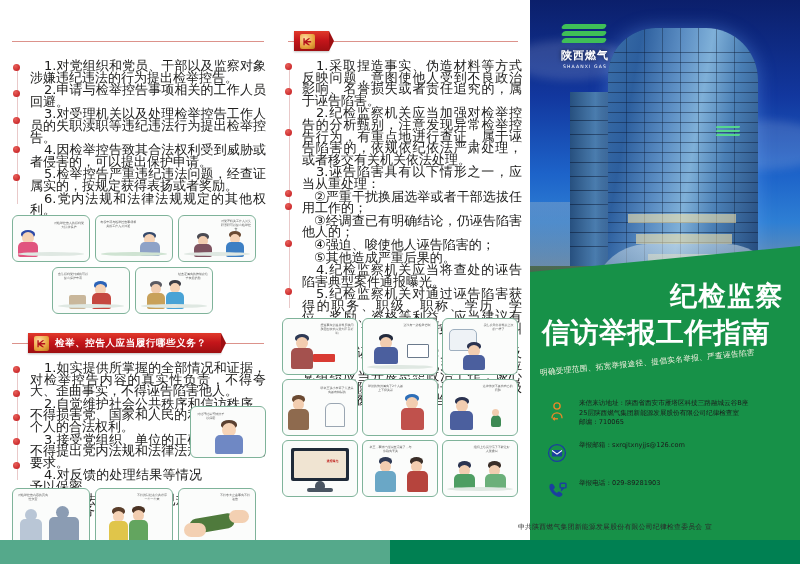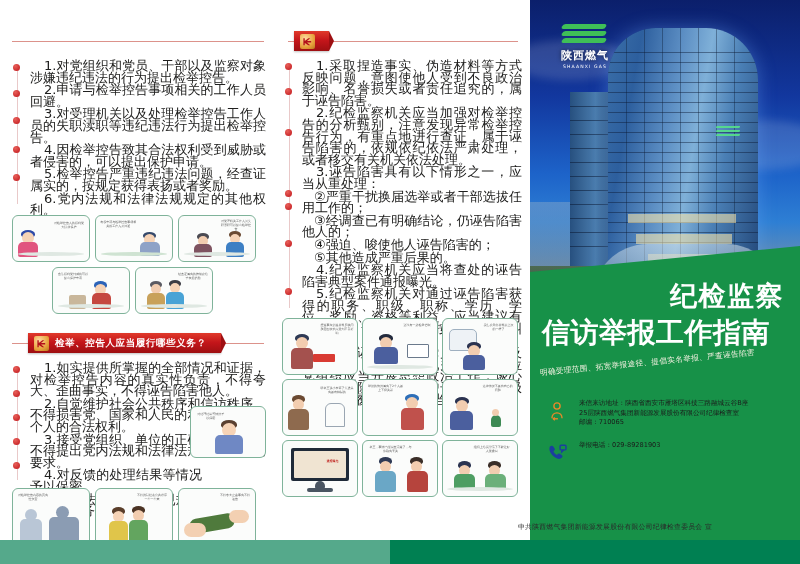--- a/index.html
+++ b/index.html
@@ -430,20 +430,32 @@
               <path d="M9.6 19l-1.6 1.5 1.6 1.5"></path>
           </svg>
         </span>
         <span class="ctext">
           <span class="ln">来信来访地址：陕西省西安市雁塔区科技三路融城云谷B座</span>
           <span class="ln">25层陕西燃气集团新能源发展股份有限公司纪律检查室</span>
           <span class="ln">邮编：710065</span>
         </span>
       </div>
 
+      <div class="crow">
+        <span class="cicon">
+          <svg width="22" height="22" viewBox="0 0 24 24" fill="none" stroke="#1b3f9e" stroke-width="1.4">
+            <circle cx="12" cy="12" r="9.2"></circle>
+            <rect x="6.4" y="8.8" width="11.2" height="7" rx="1" fill="#1b3f9e" stroke="none"></rect>
+            <path d="M6.6 9.3l5.4 4 5.4-4" stroke="#ffffff" stroke-width="1.1" fill="none"></path>
+          </svg>
+        </span>
+        <span class="ctext">
+          <span class="ln">举报邮箱：sxrqjtxnyjjs@126.com</span>
+        </span>
+      </div>
 
       <div class="crow">
         <span class="cicon">
           <svg width="22" height="22" viewBox="0 0 24 24" fill="none" stroke="#1b3f9e" stroke-width="1.6">
             <path d="M5.2 4.6c1.1-.9 2.2-.6 2.9.5l1.3 2.1c.5.8.3 1.5-.4 2.1l-.9.8c.7 1.8 2.1 3.2 3.9 4l.8-1c.6-.7 1.3-.8 2.1-.3l2.1 1.3c1.1.7 1.3 1.8.4 2.9-1.3 1.6-3.3 1.9-5.4 1-3.4-1.5-6.2-4.3-7.7-7.7-.9-2.1-.6-4.1 0-5.7z" fill="#1b3f9e" stroke="none"></path>
             <rect x="15.4" y="3.6" width="6.4" height="5" rx="1.1" fill="none"></rect>
             <path d="M17.4 8.6l-.2 2.1 2.1-2.1" fill="none"></path>
           </svg>
         </span>
         <span class="ctext">

